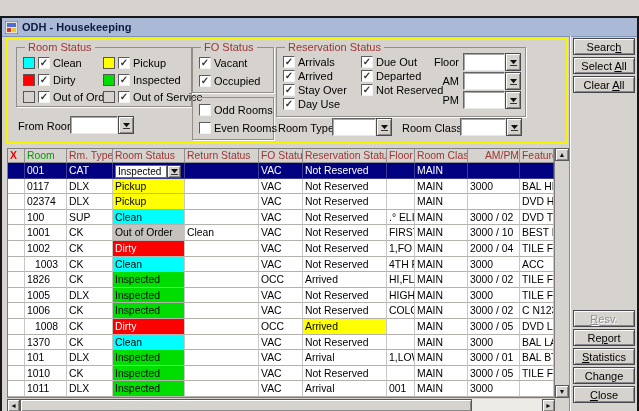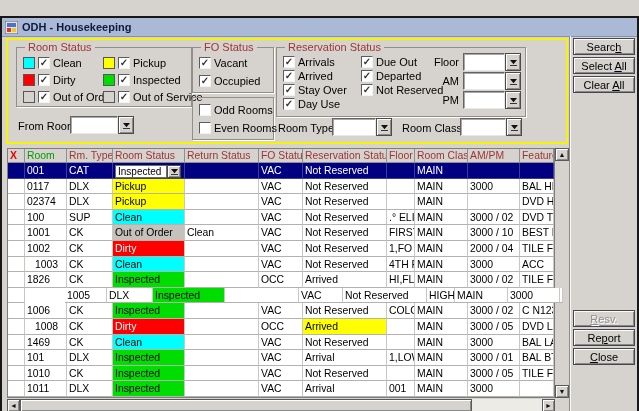--- a/index.html
+++ b/index.html
@@ -230,35 +230,37 @@
   <div class="sep"></div>
 
   <div class="btncol" id="btns-top" style="top:20px">
       <button class="sbtn">Searc<u>h</u></button>
       <button class="sbtn">Select <u>A</u>ll</button>
       <button class="sbtn">Clear <u>A</u>ll</button>
     </div>
   <div class="btncol" id="btns-bottom" style="top:292px">
       <button class="sbtn dis"><u>R</u>esv.</button>
       <button class="sbtn">Re<u>p</u>ort</button>
+      <button class="sbtn"><u>S</u>tatistics</button>
+      <button class="sbtn">Change</button>
       <button class="sbtn"><u>C</u>lose</button>
     </div>
 
   <div class="grid">
     <div class="ghead" id="grid-head">
         <div class="hc" style="width: 17px; color: rgb(238, 0, 0); font-weight: bold;">X</div>
         <div class="hc" style="width: 42px; color: rgb(0, 154, 0);">Room</div>
         <div class="hc" style="width: 46px; color: rgb(156, 52, 52);">Rm. Type</div>
         <div class="hc" style="width: 72px; color: rgb(156, 52, 52);">Room Status</div>
         <div class="hc" style="width: 74px; color: rgb(156, 52, 52);">Return Status</div>
         <div class="hc" style="width: 44px; color: rgb(156, 52, 52);">FO Status</div>
         <div class="hc" style="width: 84px; color: rgb(156, 52, 52);">Reservation Status</div>
         <div class="hc" style="width: 28px; color: rgb(156, 52, 52);">Floor</div>
         <div class="hc" style="width: 53px; color: rgb(156, 52, 52);">Room Class</div>
-        <div class="hc" style="width: 52px; color: rgb(156, 52, 52);">AM/PM</div>
+        <div class="hc" style="width: 52px; color: rgb(156, 52, 52); text-align: right;">AM/PM</div>
         <div class="hc" style="flex: 1 1 0%; color: rgb(156, 52, 52);">Features</div>
       </div>
     <div id="grid-body">
         <div class="grow sel">
           <div class="gc" style="width: 17px;"></div>
           <div class="gc" style="width: 42px;">001</div>
           <div class="gc" style="width: 46px;">CAT</div>
           <div class="gc" style="width: 72px;">
             <span class="gcombo">
               <span class="gcombo-edit">Inspected</span>
@@ -364,21 +366,21 @@
           <div class="gc" style="width: 74px;"></div>
           <div class="gc" style="width: 44px;">OCC</div>
           <div class="gc" style="width: 84px;">Arrived</div>
           <div class="gc" style="width: 28px;">HI,FLC</div>
           <div class="gc" style="width: 53px;">MAIN</div>
           <div class="gc" style="width: 52px;">3000 / 02</div>
           <div class="gc" style="flex: 1 1 0%;">TILE FLC</div>
         </div>
         <div class="grow">
           <div class="gc" style="width: 17px;"></div>
-          <div class="gc" style="width: 42px; margin-left: 40px;">1005</div>
+          <div class="gc" style="width: 42px;">1005</div>
           <div class="gc" style="width: 46px;">DLX</div>
           <div class="gc" style="width: 72px; background: rgb(0, 221, 0);">Inspected</div>
           <div class="gc" style="width: 74px;"></div>
           <div class="gc" style="width: 44px;">VAC</div>
           <div class="gc" style="width: 84px;">Not Reserved</div>
           <div class="gc" style="width: 28px;">HIGH</div>
           <div class="gc" style="width: 53px;">MAIN</div>
           <div class="gc" style="width: 52px;">3000</div>
           <div class="gc" style="flex: 1 1 0%;">TILE FLC</div>
         </div>
@@ -403,21 +405,21 @@
           <div class="gc" style="width: 74px;"></div>
           <div class="gc" style="width: 44px;">OCC</div>
           <div class="gc" style="width: 84px; background: rgb(255, 255, 0); color: rgb(0, 0, 0);">Arrived</div>
           <div class="gc" style="width: 28px;"></div>
           <div class="gc" style="width: 53px;">MAIN</div>
           <div class="gc" style="width: 52px;">3000 / 05</div>
           <div class="gc" style="flex: 1 1 0%;">DVD  LAN</div>
         </div>
         <div class="grow">
           <div class="gc" style="width: 17px;"></div>
-          <div class="gc" style="width: 42px;">1469</div>
+          <div class="gc" style="width: 42px;">1370</div>
           <div class="gc" style="width: 46px;">CK</div>
           <div class="gc" style="width: 72px; background: rgb(0, 255, 255);">Clean</div>
           <div class="gc" style="width: 74px;"></div>
           <div class="gc" style="width: 44px;">VAC</div>
           <div class="gc" style="width: 84px;">Not Reserved</div>
           <div class="gc" style="width: 28px;"></div>
           <div class="gc" style="width: 53px;">MAIN</div>
           <div class="gc" style="width: 52px;">3000</div>
           <div class="gc" style="flex: 1 1 0%;">BAL  LAN</div>
         </div>

